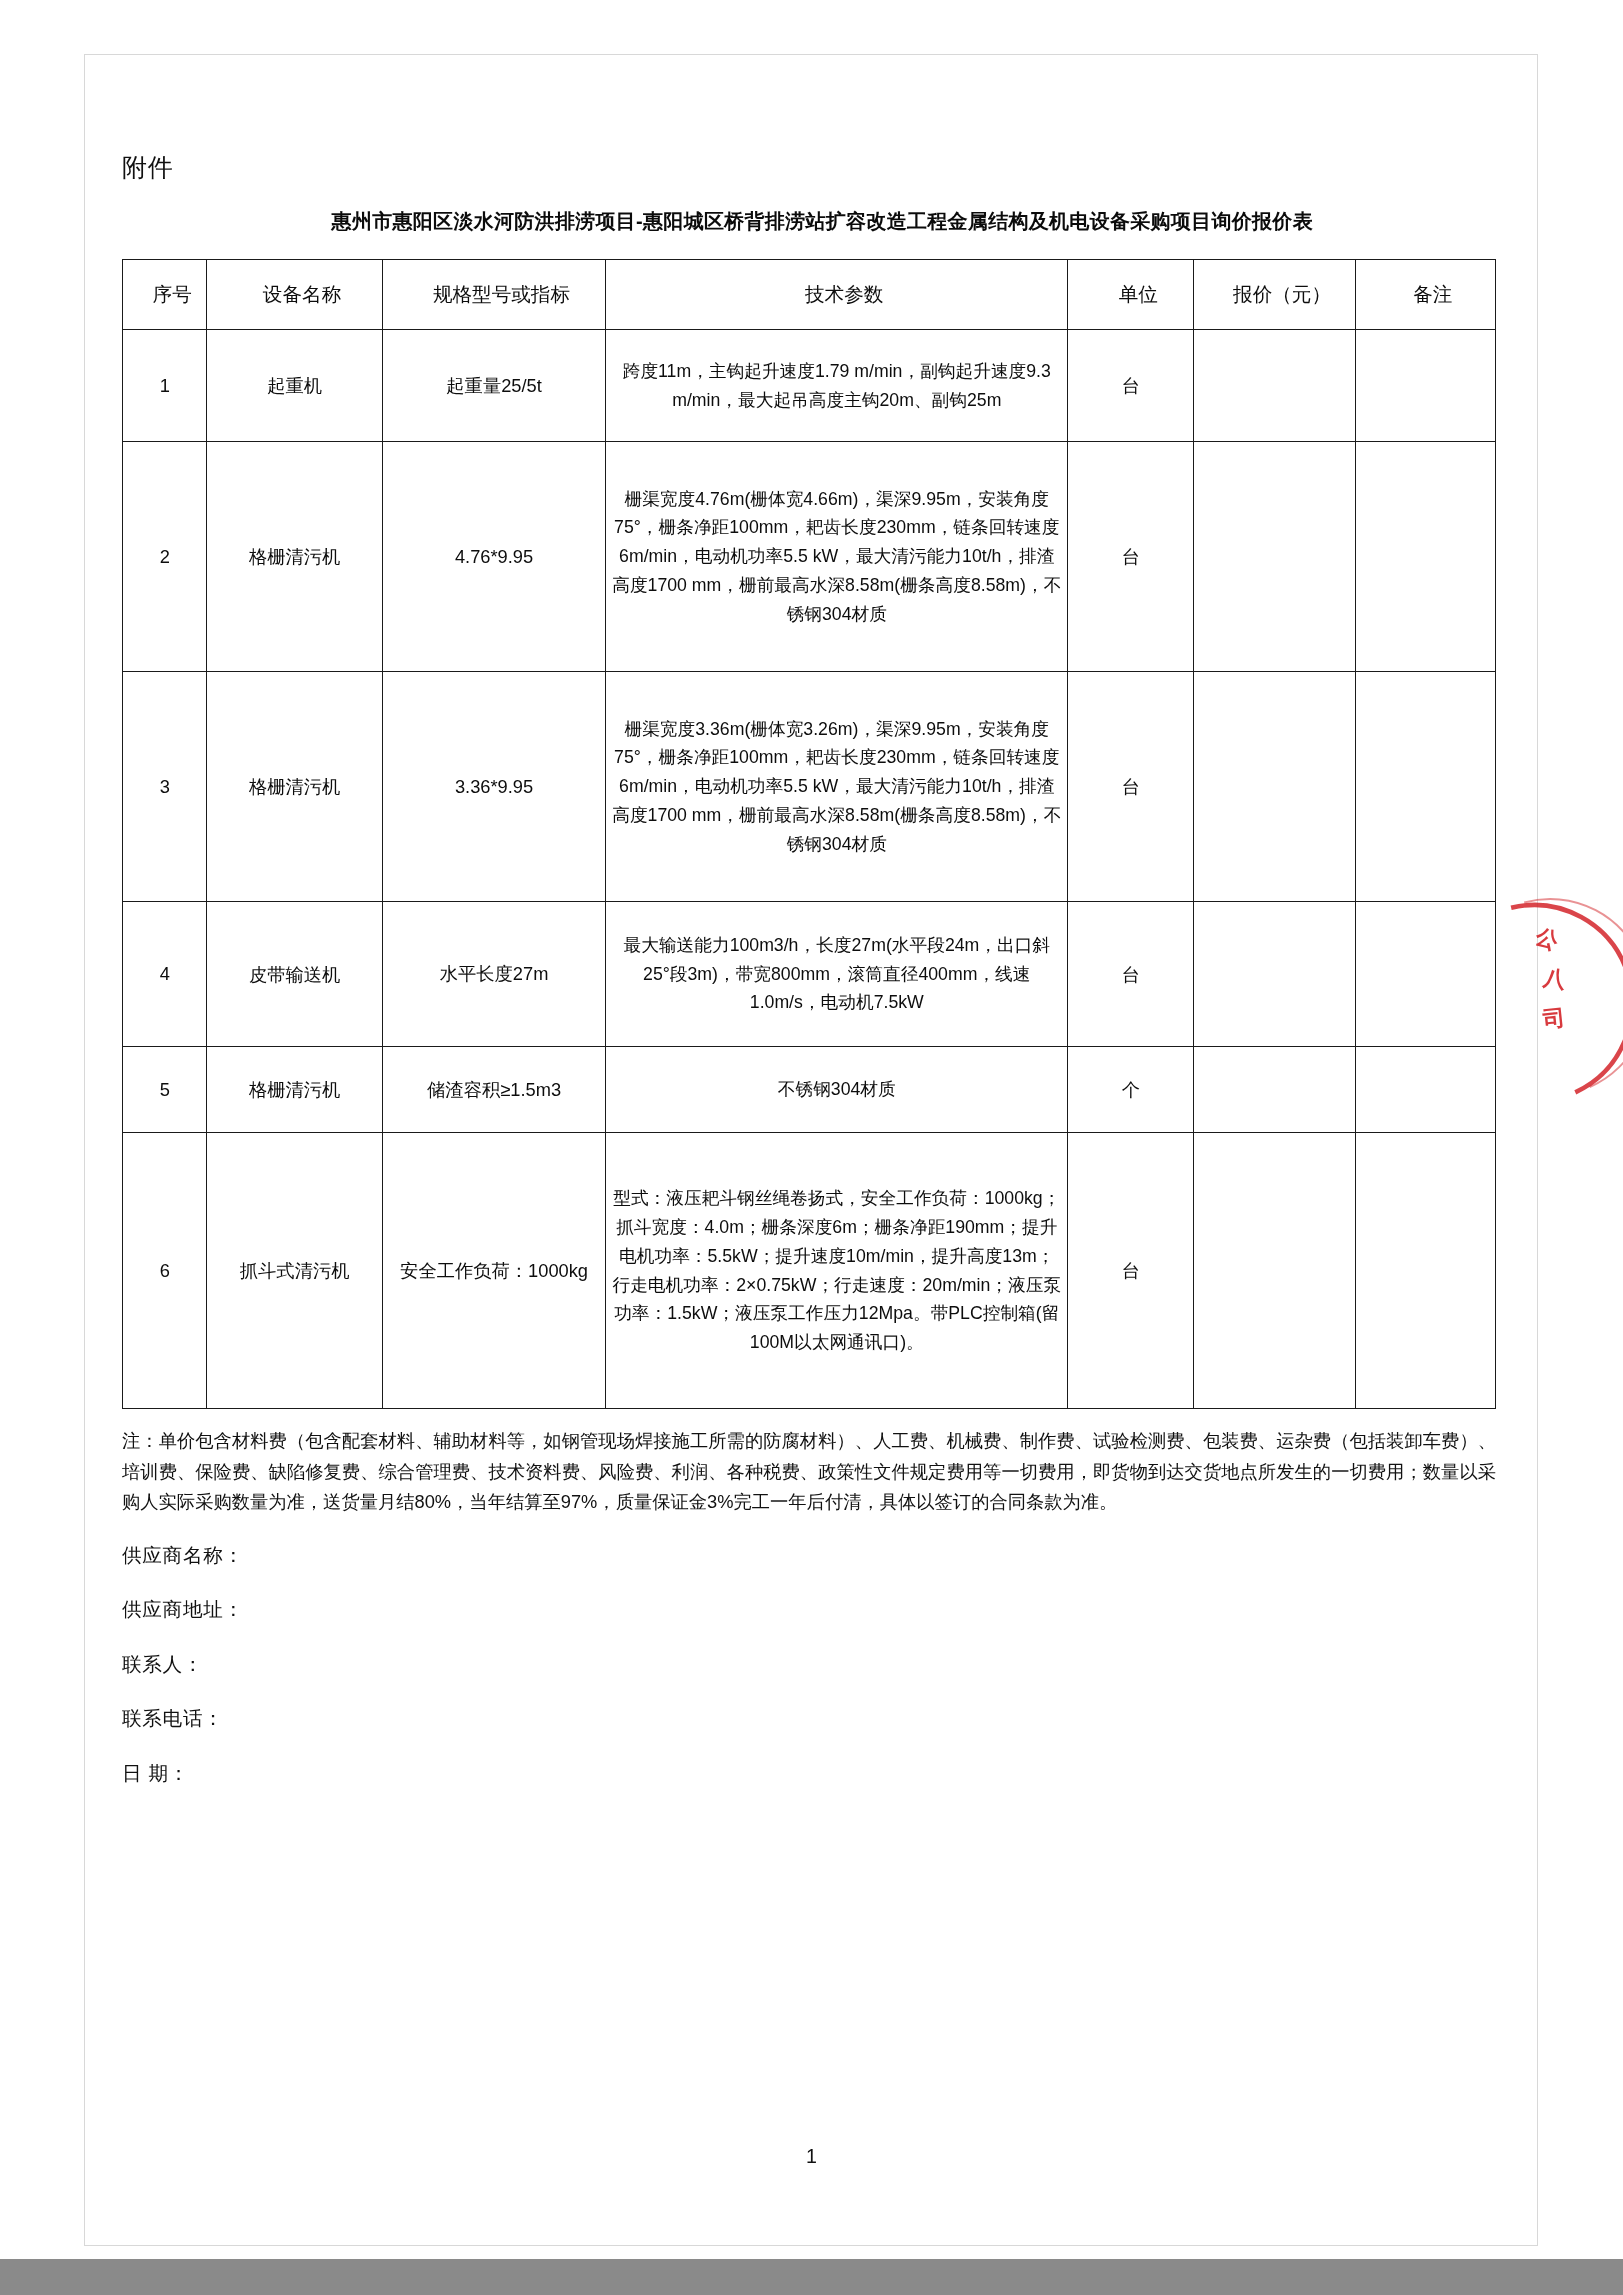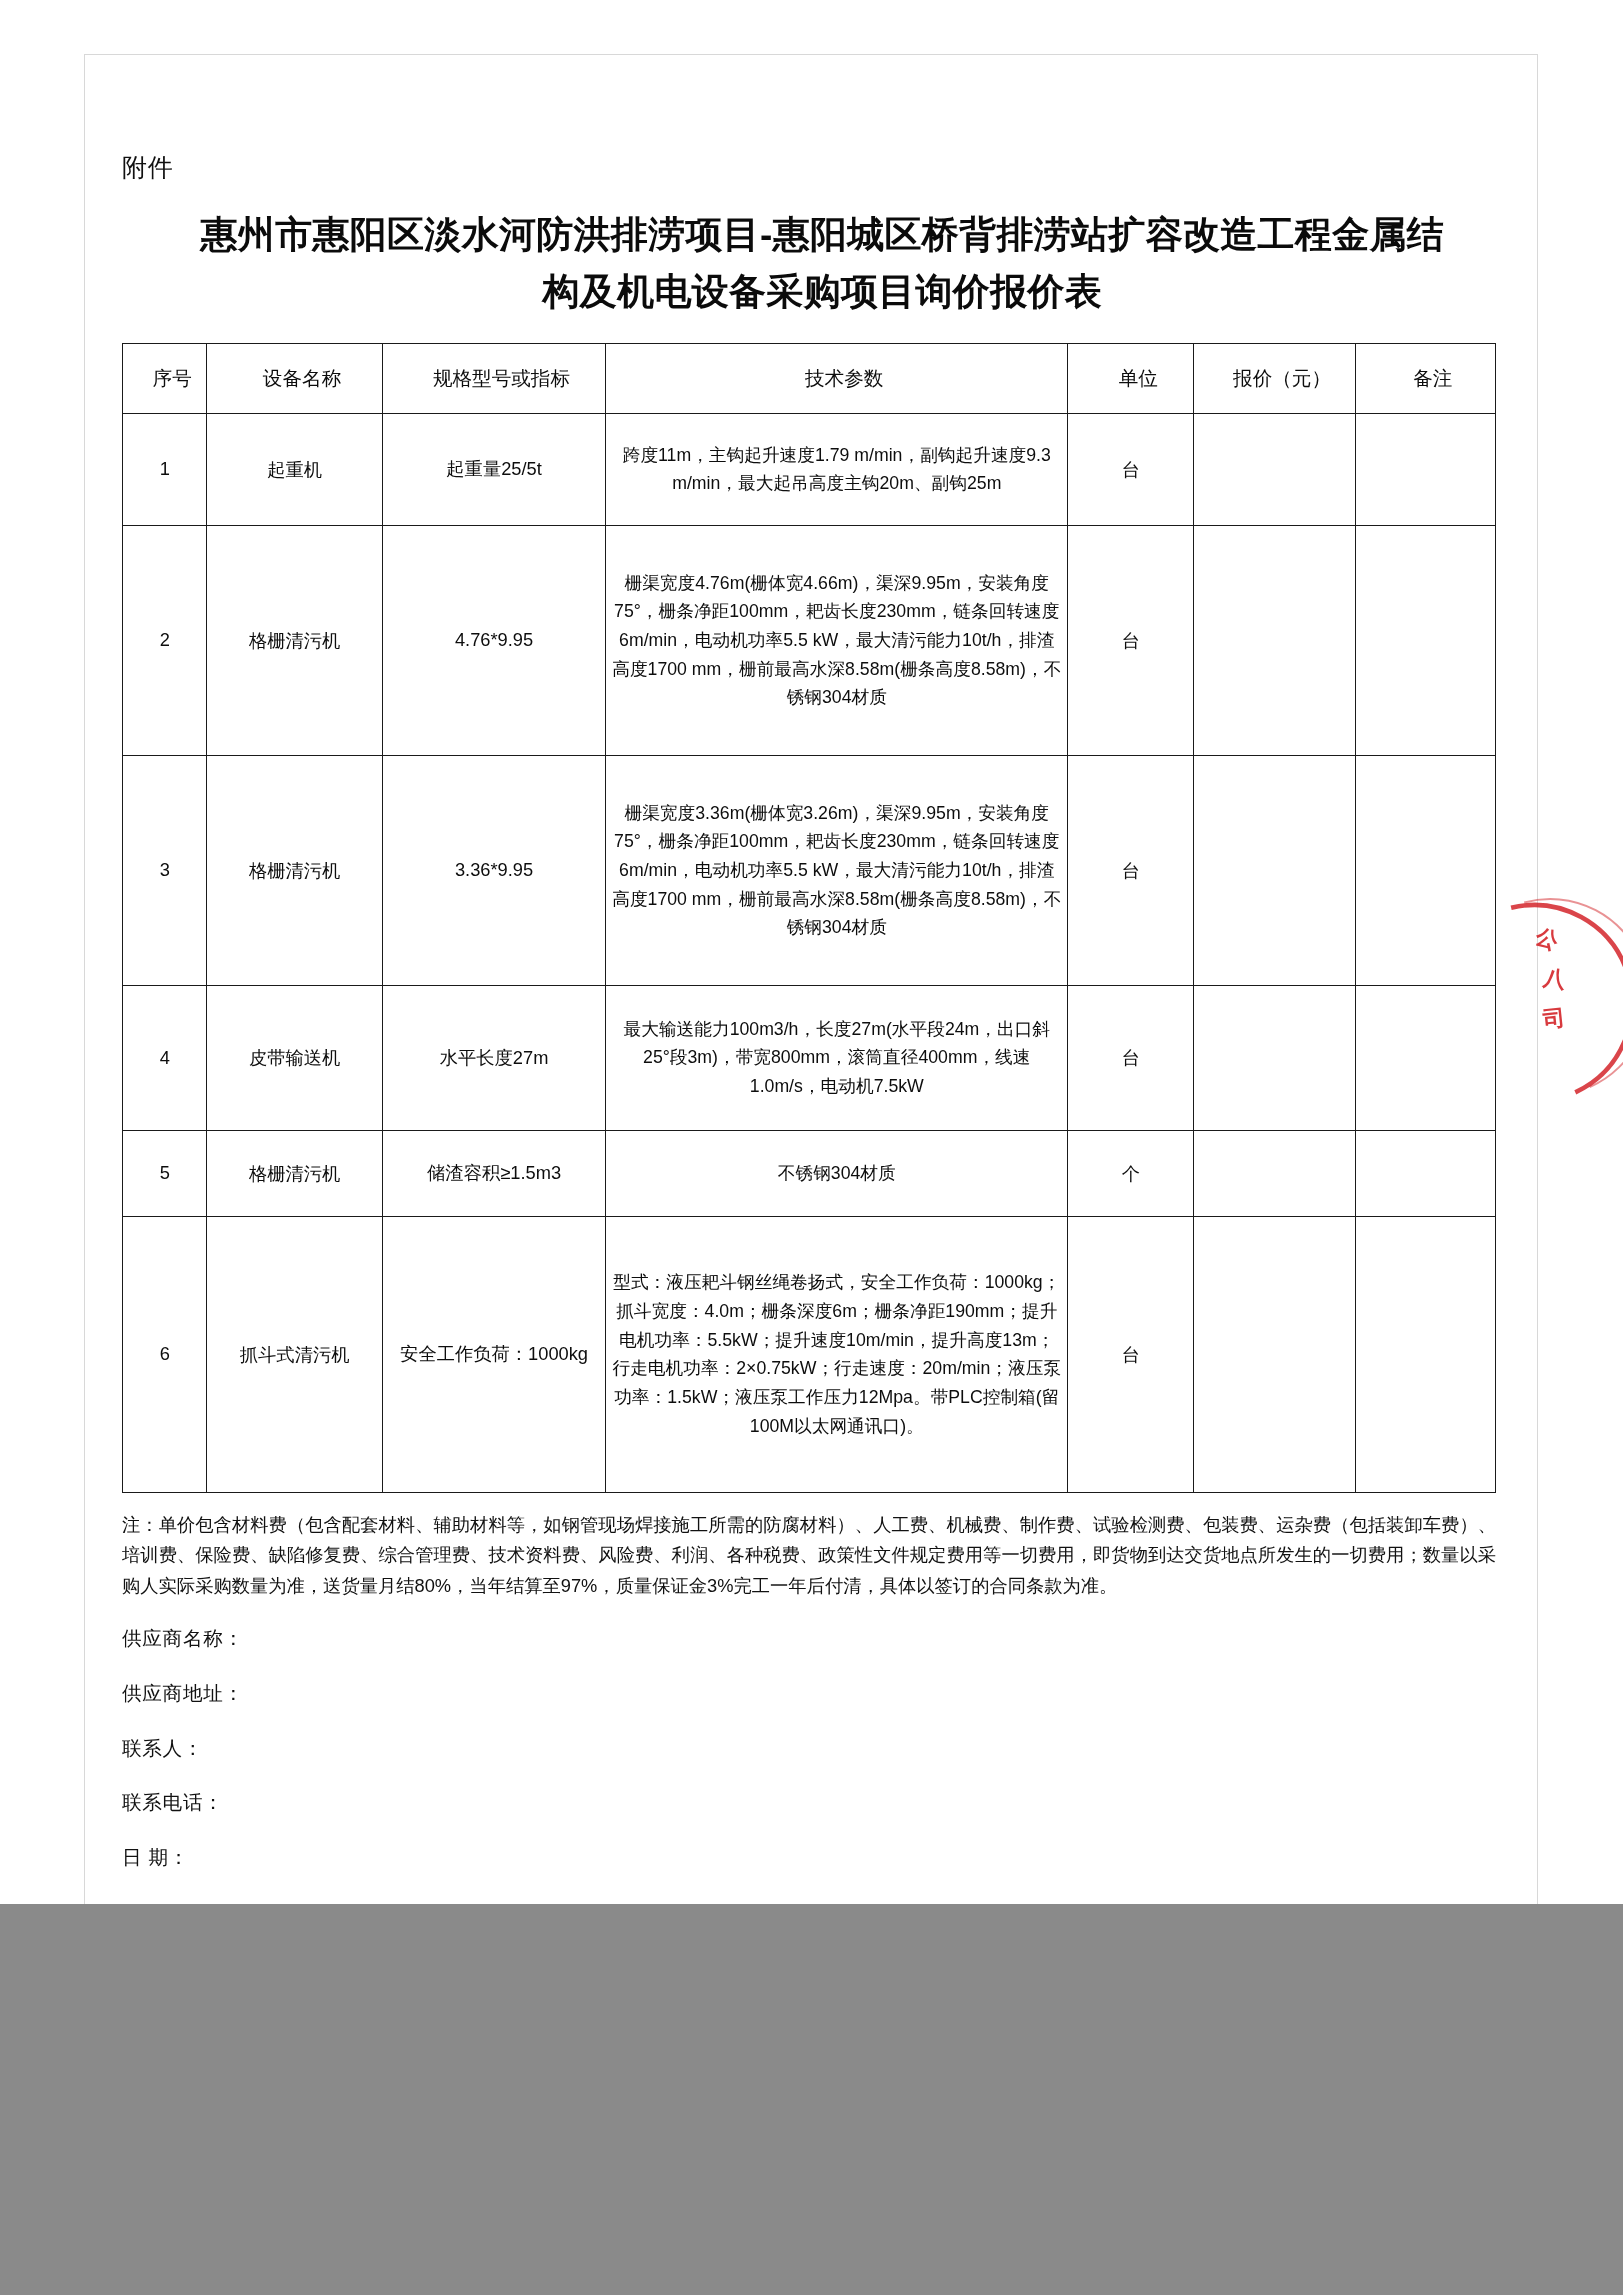--- a/index.html
+++ b/index.html
@@ -6,21 +6,21 @@
     margin: 0;
     padding: 0;
     background: #8a8a8a;
   }
   body {
     font-family: "Liberation Sans", sans-serif;
   }
   .page {
     position: relative;
     width: 1623px;
-    height: 1904px;
+    height: 2259px;
     background: #ffffff;
     box-sizing: border-box;
     overflow: hidden;
   }
   
   .scan-frame {
     position: absolute;
     left: 84px;
     top: 54px;
     width: 1454px;
@@ -35,21 +35,21 @@
     top: 151px;
     width: 1381px;
   }
   .attach-label {
     font-size: 25px;
     color: #111;
     letter-spacing: 0.7px;
     margin-bottom: 22px;
   }
   .doc-title {
-    font-size: 37px;
+    font-size: 20px;
     font-weight: bold;
     color: #0b0b0b;
     text-align: center;
     line-height: 1.55;
     letter-spacing: 0.3px;
     margin: 0 auto 22px auto;
     width: 1269px;
     padding-left: 19.6px;
   }
   .category {

